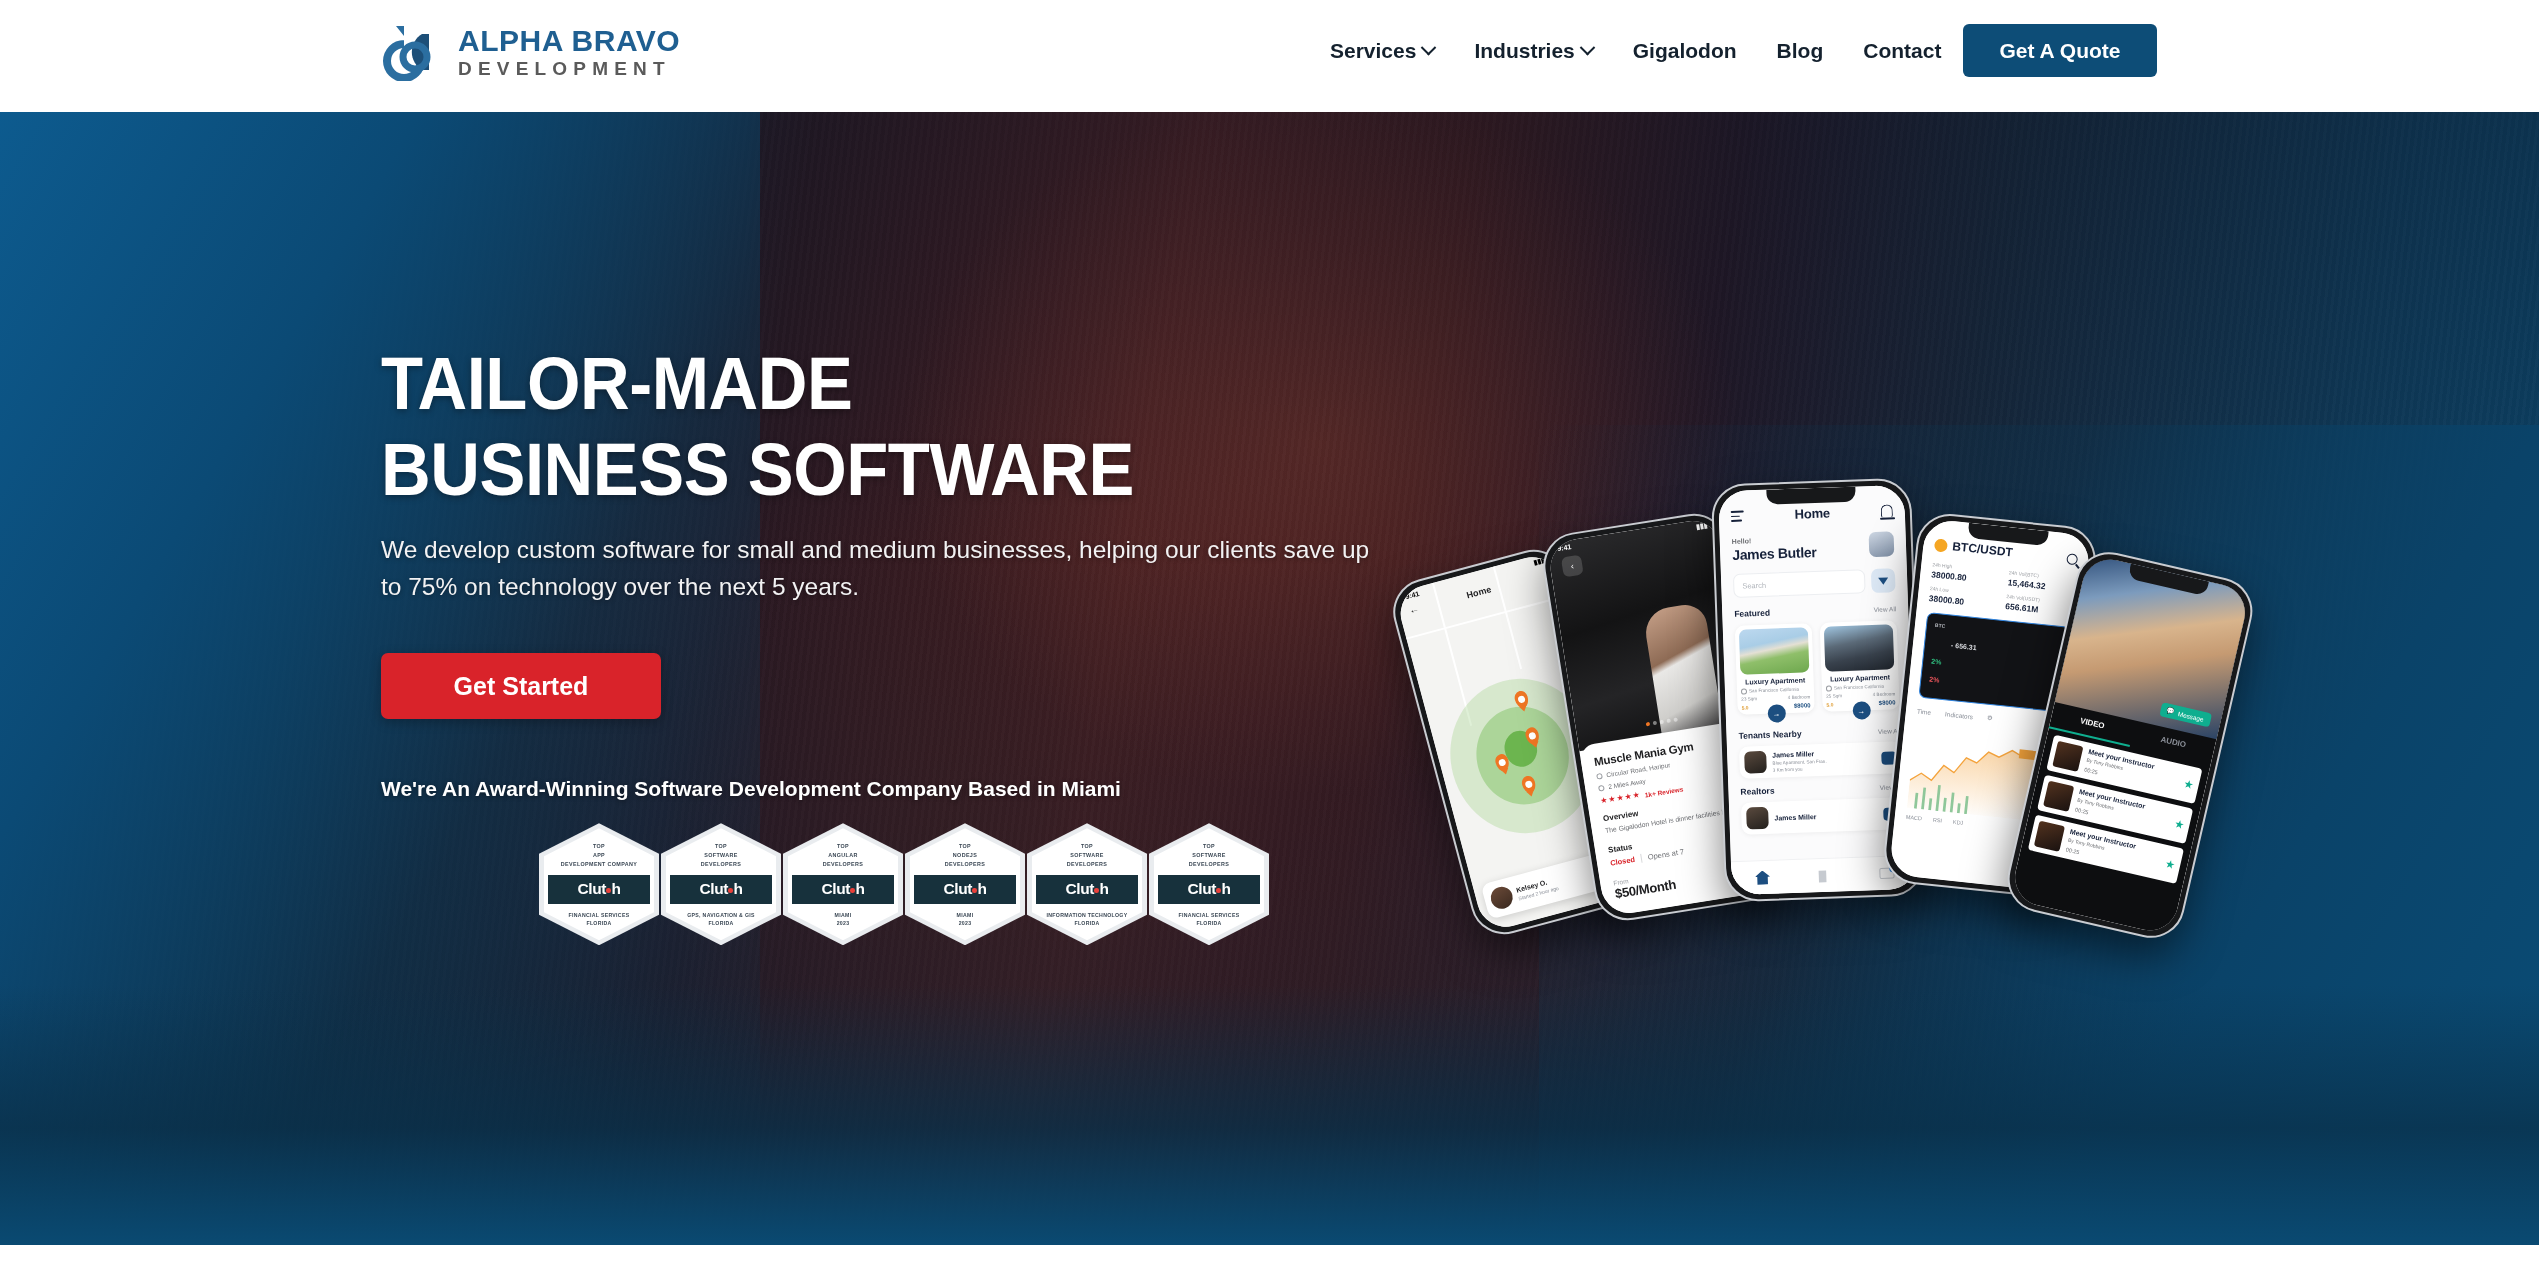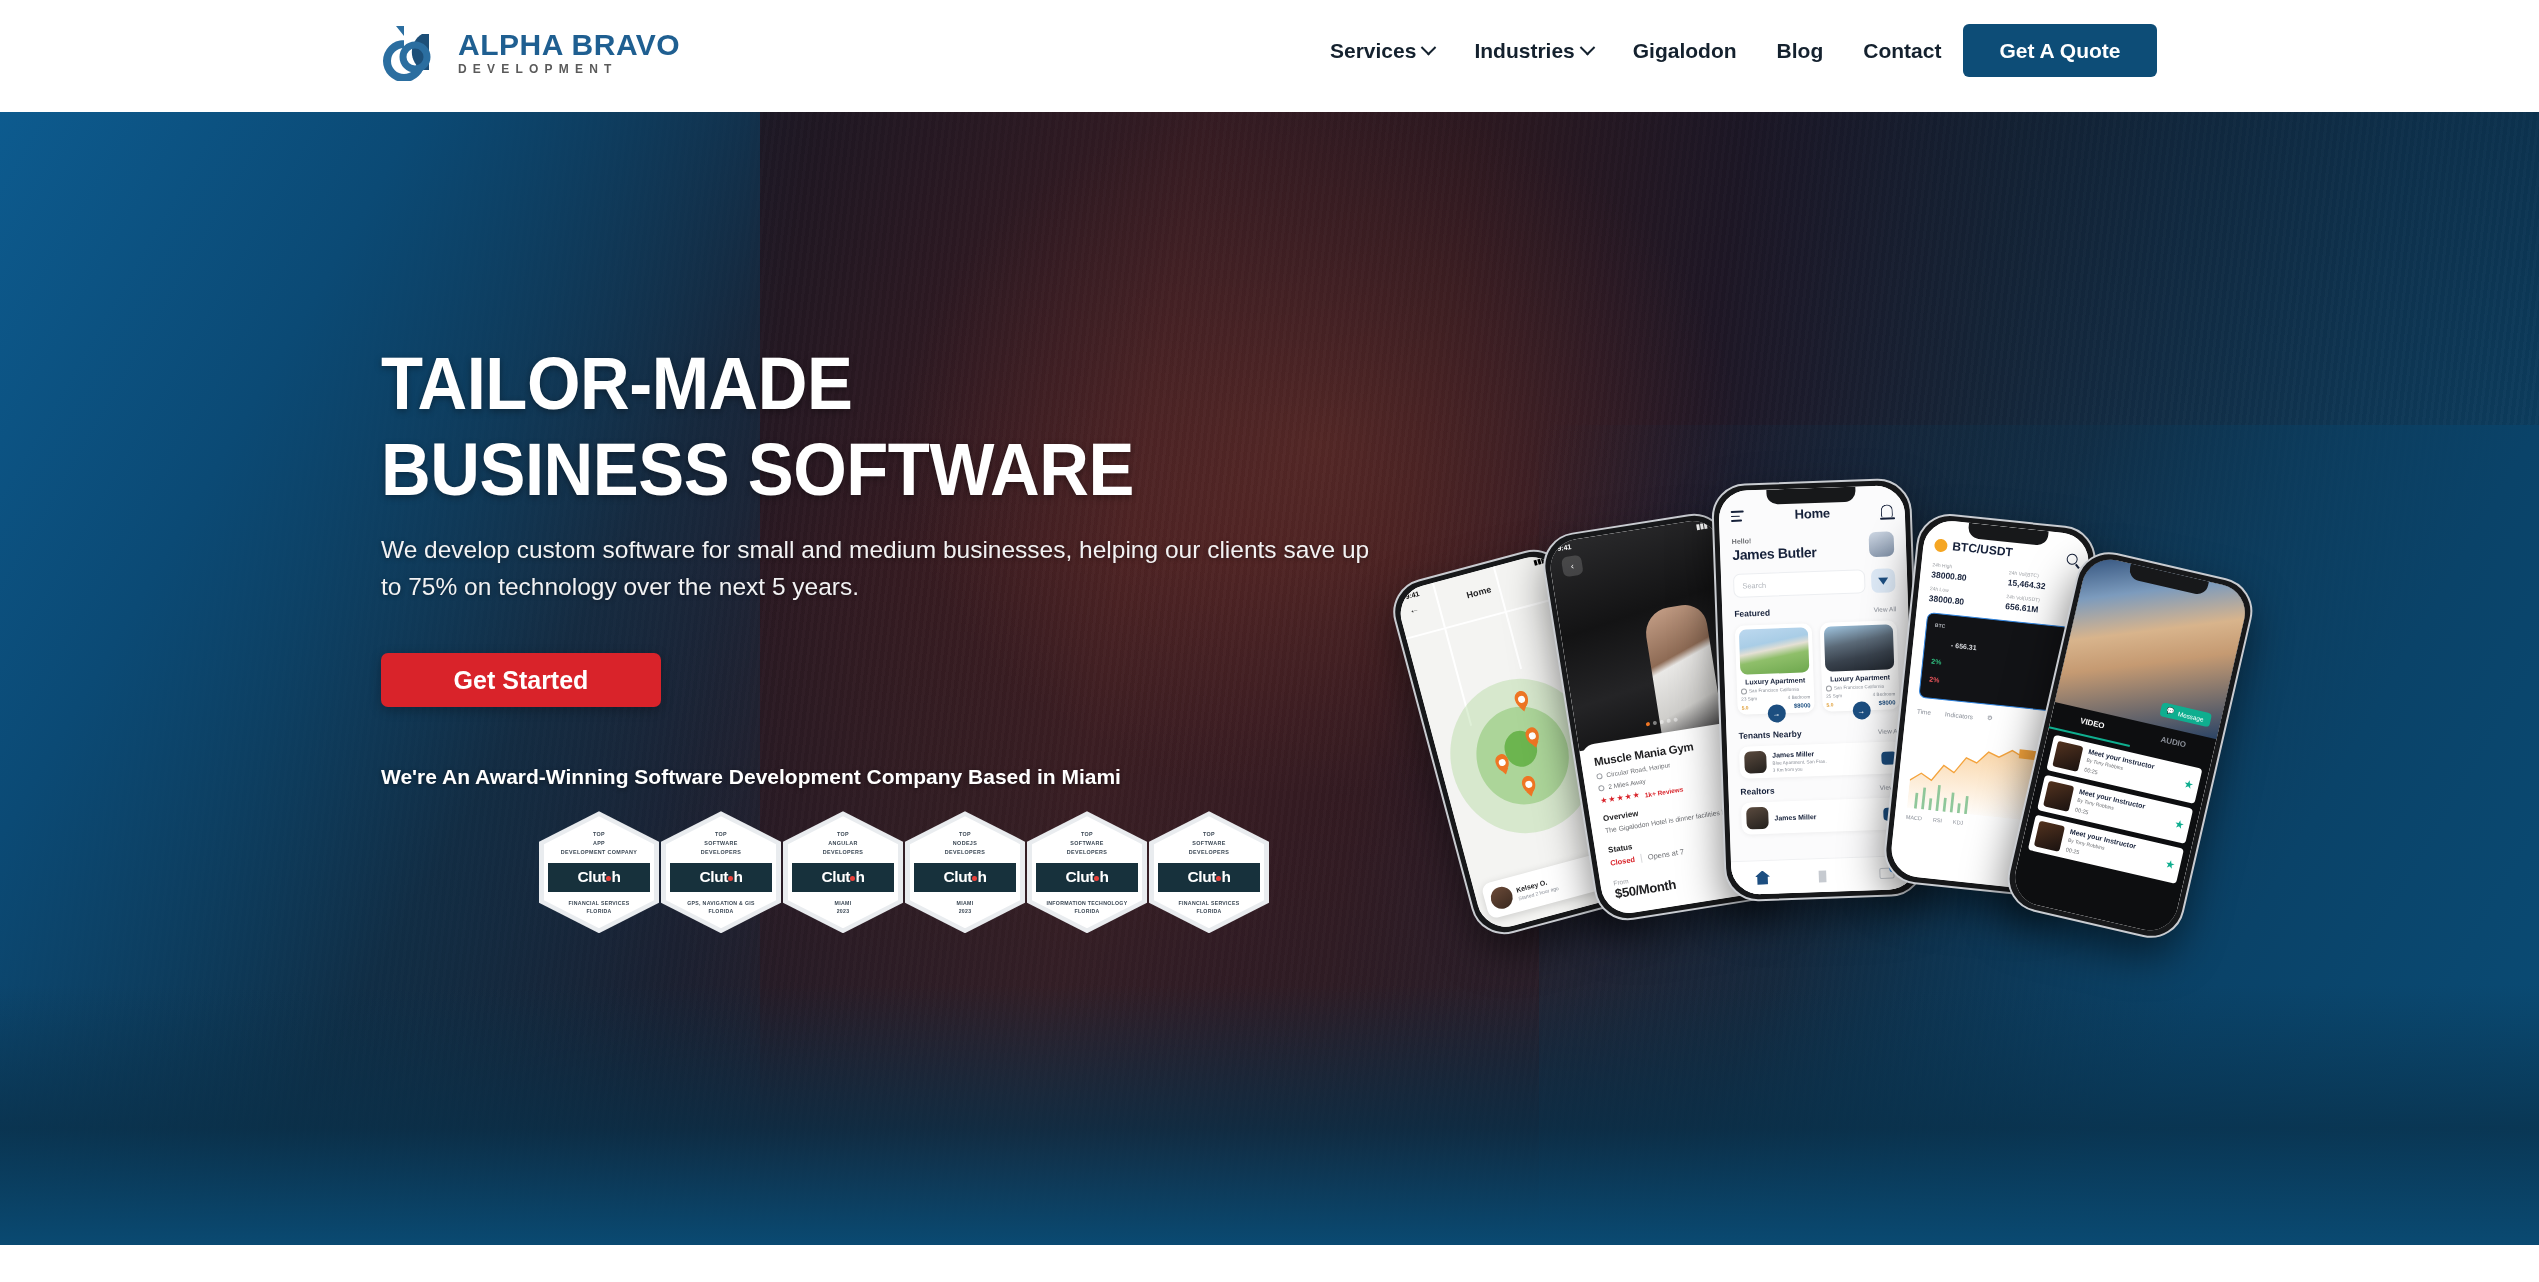--- a/index.html
+++ b/index.html
@@ -22,21 +22,21 @@
     position: absolute; left: 382px; top: 18px;
     display: flex; align-items: center; gap: 13px;
   }
   .logo-mark { width: 63px; height: 63px; position: relative; }
   .logo-text { display: flex; flex-direction: column; line-height: 1; padding-top: 5px; }
   .logo-alpha {
     font-size: 30px; font-weight: 700; letter-spacing: 0.5px;
     color: #1f5f91; font-family: "Liberation Sans", sans-serif;
   }
   .logo-dev {
-    font-size: 12px; font-weight: 600; letter-spacing: 6.2px;
+    font-size: 19px; font-weight: 600; letter-spacing: 6.2px;
     color: #5a5a5a; margin-top: 3px;
   }
 
   .nav {
     position: absolute; left: 1310px; top: 0; height: 101px;
     display: flex; align-items: center; gap: 0;
   }
   .nav-item {
     display: flex; align-items: center; gap: 7px;
     font-size: 21px; font-weight: 600; color: #14212e;
@@ -100,21 +100,21 @@
     letter-spacing: -0.5px; color: #ffffff; text-transform: uppercase;
     transform: scaleX(0.93); transform-origin: left center;
     text-shadow: 0 2px 8px rgba(0,0,0,0.35);
   }
   .hero-sub {
     margin-top: 18px; font-size: 24.5px; line-height: 1.52;
     color: #f2f2f3; font-weight: 400; max-width: 1005px;
     text-shadow: 0 1px 5px rgba(0,0,0,0.4);
   }
   .get-started {
-    margin-top: 48px; width: 280px; height: 54px; border-radius: 7px;
+    margin-top: 48px; width: 280px; height: 66px; border-radius: 7px;
     background: #d9232a; color: #ffffff; border: none;
     font-size: 25px; font-weight: 600; cursor: pointer;
     display: flex; align-items: center; justify-content: center;
     font-family: "Liberation Sans", sans-serif;
     box-shadow: 0 3px 12px rgba(0,0,0,0.28);
   }
   .award-line {
     margin-top: 58px; font-size: 21px; font-weight: 600; color: #ffffff;
     text-shadow: 0 1px 5px rgba(0,0,0,0.45);
   }

